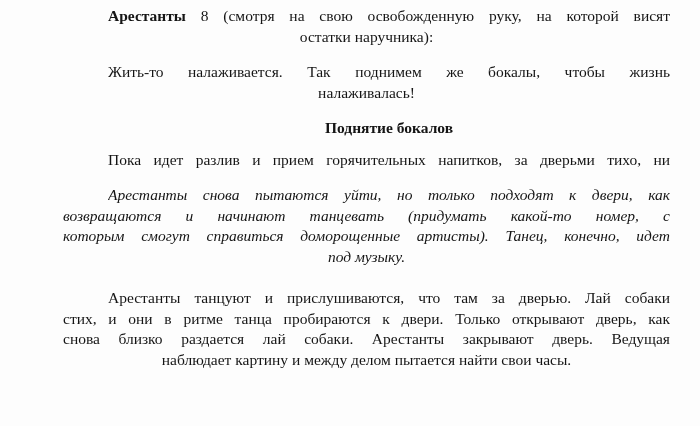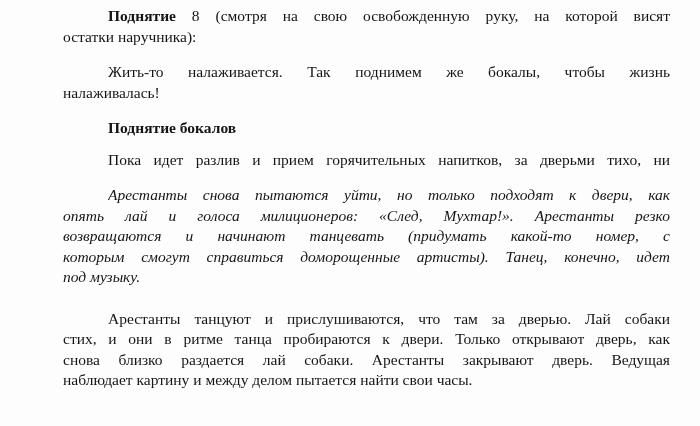--- a/index.html
+++ b/index.html
@@ -22,21 +22,21 @@
   }
   .block.heading   { margin-bottom: 11px; }
   .block.stage     { margin-bottom: 21px; font-style: italic; }
   .block:last-child { margin-bottom: 0; }
 
   .line {
     font-size: 15.5px;
     line-height: 20.5px;
     height: 20.5px;
     overflow: hidden;
-    text-align: left;
+    text-align: center;
     white-space: normal;
   }
   
   .line.j {
     text-align: justify;
     text-align-last: justify;
   }
   .line.j::after {
     content: "";
     display: inline-block;
@@ -47,36 +47,35 @@
   .line.first { margin-left: 45px; }
 
   .b { font-weight: bold; }
 </style>
 </head>
 <body>
 
 <div class="doc">
   <div>
       <div class="block normal">
-        <div class="line j first"><span class="b">Поднятие</span><span> 8 (смотря на свою освобожденную руку, на которой висят</span></div>
+        <div class="line j first"><span class="b">Арестанты</span><span> 8 (смотря на свою освобожденную руку, на которой висят</span></div>
         <div class="line"><span>остатки наручника):</span></div>
       </div>
       <div class="block normal">
         <div class="line j first"><span>Жить-то налаживается. Так поднимем же бокалы, чтобы жизнь</span></div>
         <div class="line"><span>налаживалась!</span></div>
       </div>
       <div class="block heading">
         <div class="line first"><span class="b">Поднятие бокалов</span></div>
       </div>
       <div class="block normal">
         <div class="line j first"><span>Пока идет разлив и прием горячительных напитков, за дверьми тихо, ни</span></div>
       </div>
       <div class="block stage">
         <div class="line j first"><span>Арестанты снова пытаются уйти, но только подходят к двери, как</span></div>
-        <div class="line j"><span>опять лай и голоса милиционеров: «След, Мухтар!». Арестанты резко</span></div>
         <div class="line j"><span>возвращаются и начинают танцевать (придумать какой-то номер, с</span></div>
         <div class="line j"><span>которым смогут справиться доморощенные артисты). Танец, конечно, идет</span></div>
         <div class="line"><span>под музыку.</span></div>
       </div>
       <div class="block normal">
         <div class="line j first"><span>Арестанты танцуют и прислушиваются, что там за дверью. Лай собаки</span></div>
         <div class="line j"><span>стих, и они в ритме танца пробираются к двери. Только открывают дверь, как</span></div>
         <div class="line j"><span>снова близко раздается лай собаки. Арестанты закрывают дверь. Ведущая</span></div>
         <div class="line"><span>наблюдает картину и между делом пытается найти свои часы.</span></div>
       </div>

